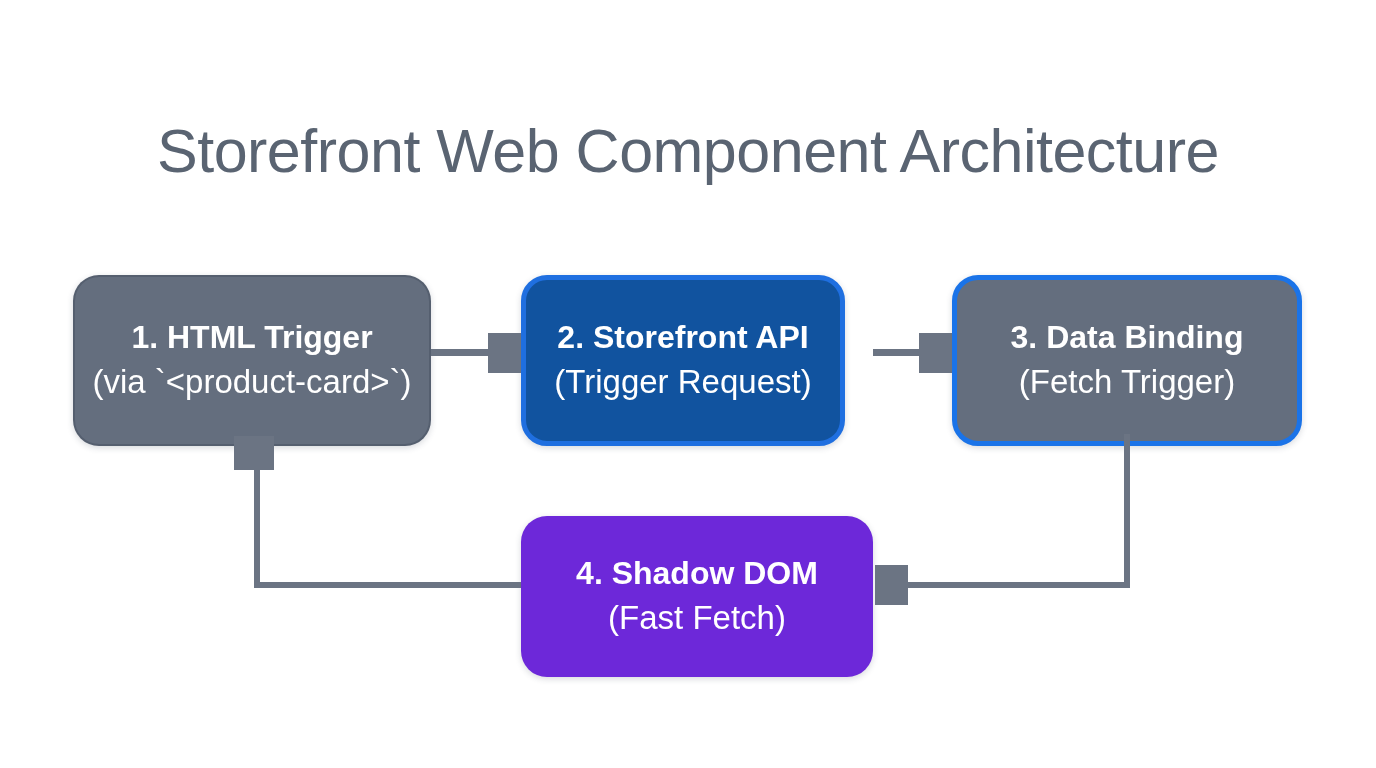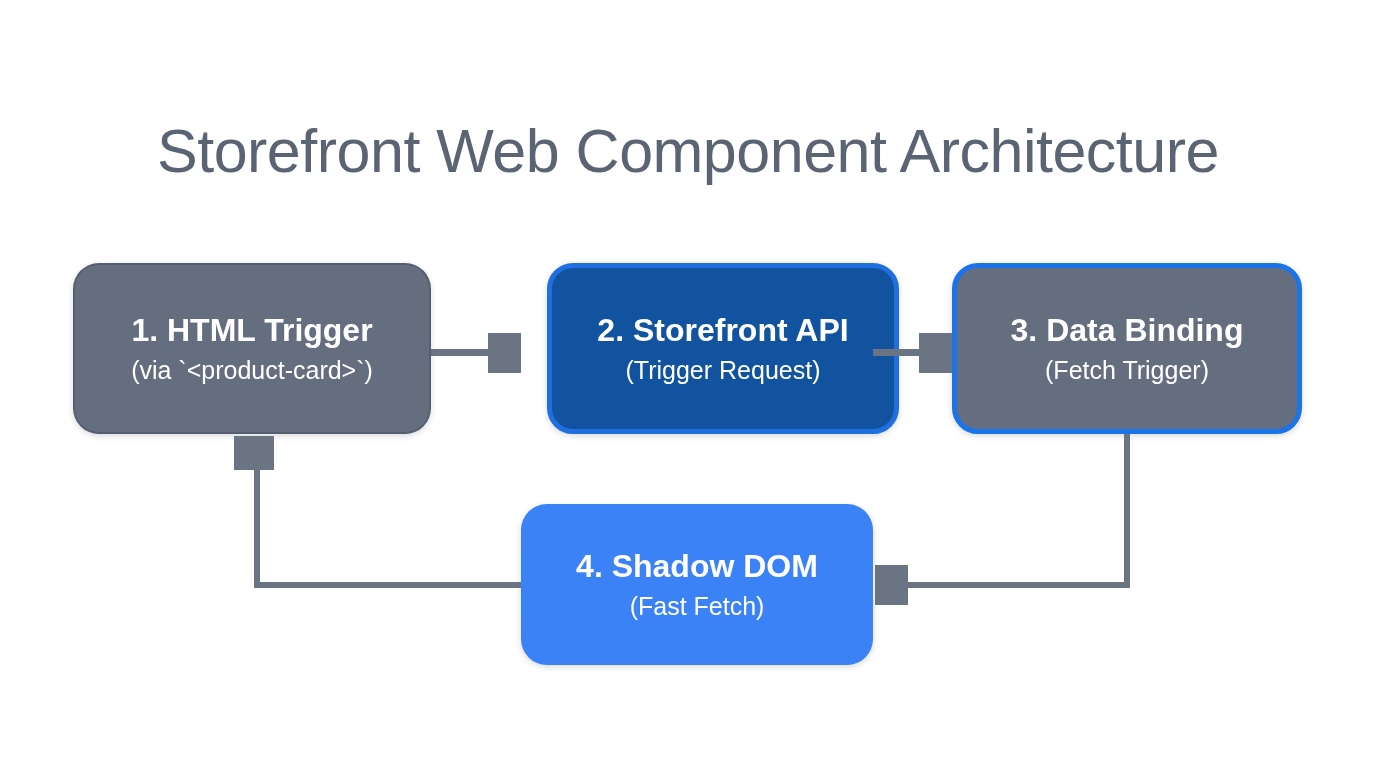--- a/index.html
+++ b/index.html
@@ -25,33 +25,34 @@
     box-sizing:border-box;
     border-radius:26px;
     display:flex;
     flex-direction:column;
     align-items:center;
     justify-content:center;
     gap:9px;
     color:#ffffff;
     text-align:center;
     box-shadow:0 2px 6px rgba(40,50,70,0.18);
+    margin-top:12px;
   }
   .node .node-step{
     font-size:32px;
     font-weight:bold;
     line-height:1.1;
   }
   .node .node-detail{
-    font-size:25px;
+    font-size:33px;
     font-weight:normal;
     line-height:1.1;
   }
   .node-1{left:73px;top:263px;width:358px;height:171px;border:2px solid rgba(70,80,95,0.5);}
-  .node-2{left:547px;top:263px;width:352px;height:171px;border:5px solid;align-items:center;}
+  .node-2{left:521px;top:263px;width:324px;height:171px;border:5px solid;align-items:center;}
   .node-3{left:952px;top:263px;width:350px;height:171px;border:5px solid;}
   .node-4{left:521px;top:504px;width:352px;height:161px;}
   .shaft{position:absolute;}
   .head{position:absolute;width:0;height:0;}
   
   .a12-shaft{left:431px;top:349px;width:58px;height:7px;}
   .a12-head{left:488px;top:333px;border-top:20px solid transparent;border-bottom:20px solid transparent;border-left:33px solid;}
   
   .a23-shaft{left:873px;top:349px;width:48px;height:7px;}
   .a23-head{left:919px;top:333px;border-top:20px solid transparent;border-bottom:20px solid transparent;border-left:33px solid;}
@@ -79,21 +80,21 @@
   <div class="node node-2" style="background-color: rgb(17, 83, 159); border-color: rgb(31, 111, 224);">
     <div class="node-step">2. Storefront API</div>
     <div class="node-detail">(Trigger Request)</div>
   </div>
 
   <div class="node node-3" style="background-color: rgb(100, 110, 126); border-color: rgb(26, 115, 232);">
     <div class="node-step">3. Data Binding</div>
     <div class="node-detail">(Fetch Trigger)</div>
   </div>
 
-  <div class="node node-4" style="background-color: #3b82f6;">
+  <div class="node node-4" style="background-color: #6d28d9;">
     <div class="node-step">4. Shadow DOM</div>
     <div class="node-detail">(Fast Fetch)</div>
   </div>
 
   <div class="shaft a12-shaft" style="background-color: rgb(107, 116, 131);"></div>
   <div class="head a12-head" style="border-color: rgb(107, 116, 131);"></div>
 
   <div class="shaft a23-shaft" style="background-color: rgb(107, 116, 131);"></div>
   <div class="head a23-head" style="border-color: rgb(107, 116, 131);"></div>
 

